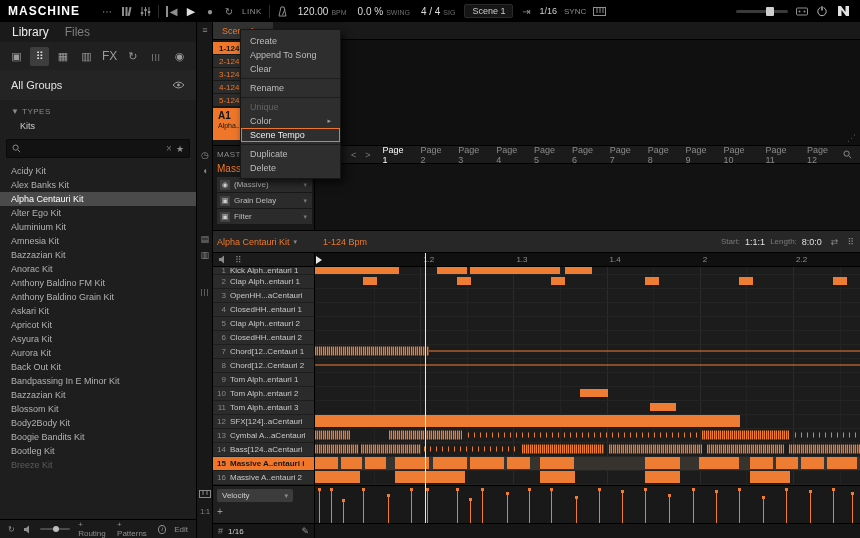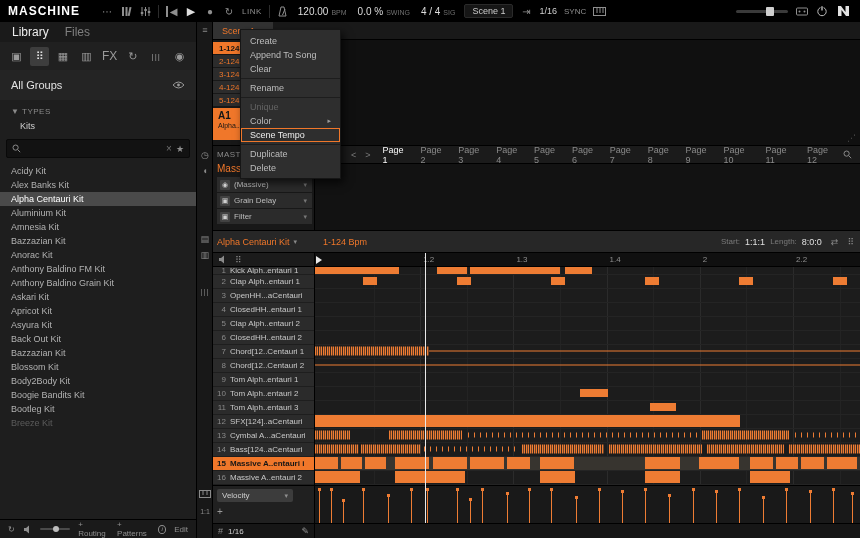--- a/index.html
+++ b/index.html
@@ -274,30 +274,33 @@
             </svg>
         </span>
         <input placeholder="" style="">
         <span class="sx">×</span>
         <span class="sstar">★</span>
       </div>
       <div class="kitlist">
           <div class="kit">Acidy Kit</div>
           <div class="kit">Alex Banks Kit</div>
           <div class="kit selected">Alpha Centauri Kit</div>
+          <div class="kit">Alter Ego Kit</div>
           <div class="kit">Aluminium Kit</div>
           <div class="kit">Amnesia Kit</div>
           <div class="kit">Bazzazian Kit</div>
           <div class="kit">Anorac Kit</div>
           <div class="kit">Anthony Baldino FM Kit</div>
           <div class="kit">Anthony Baldino Grain Kit</div>
           <div class="kit">Askari Kit</div>
           <div class="kit">Apricot Kit</div>
           <div class="kit">Asyura Kit</div>
+          <div class="kit">Aurora Kit</div>
           <div class="kit">Back Out Kit</div>
+          <div class="kit">Bandpassing In E Minor Kit</div>
           <div class="kit">Bazzazian Kit</div>
           <div class="kit">Blossom Kit</div>
           <div class="kit">Body2Body Kit</div>
           <div class="kit">Boogie Bandits Kit</div>
           <div class="kit">Bootleg Kit</div>
           <div class="kit">Breeze Kit</div>
         </div>
       <div class="sb-footer">
         <span>↻</span>
         <span>

